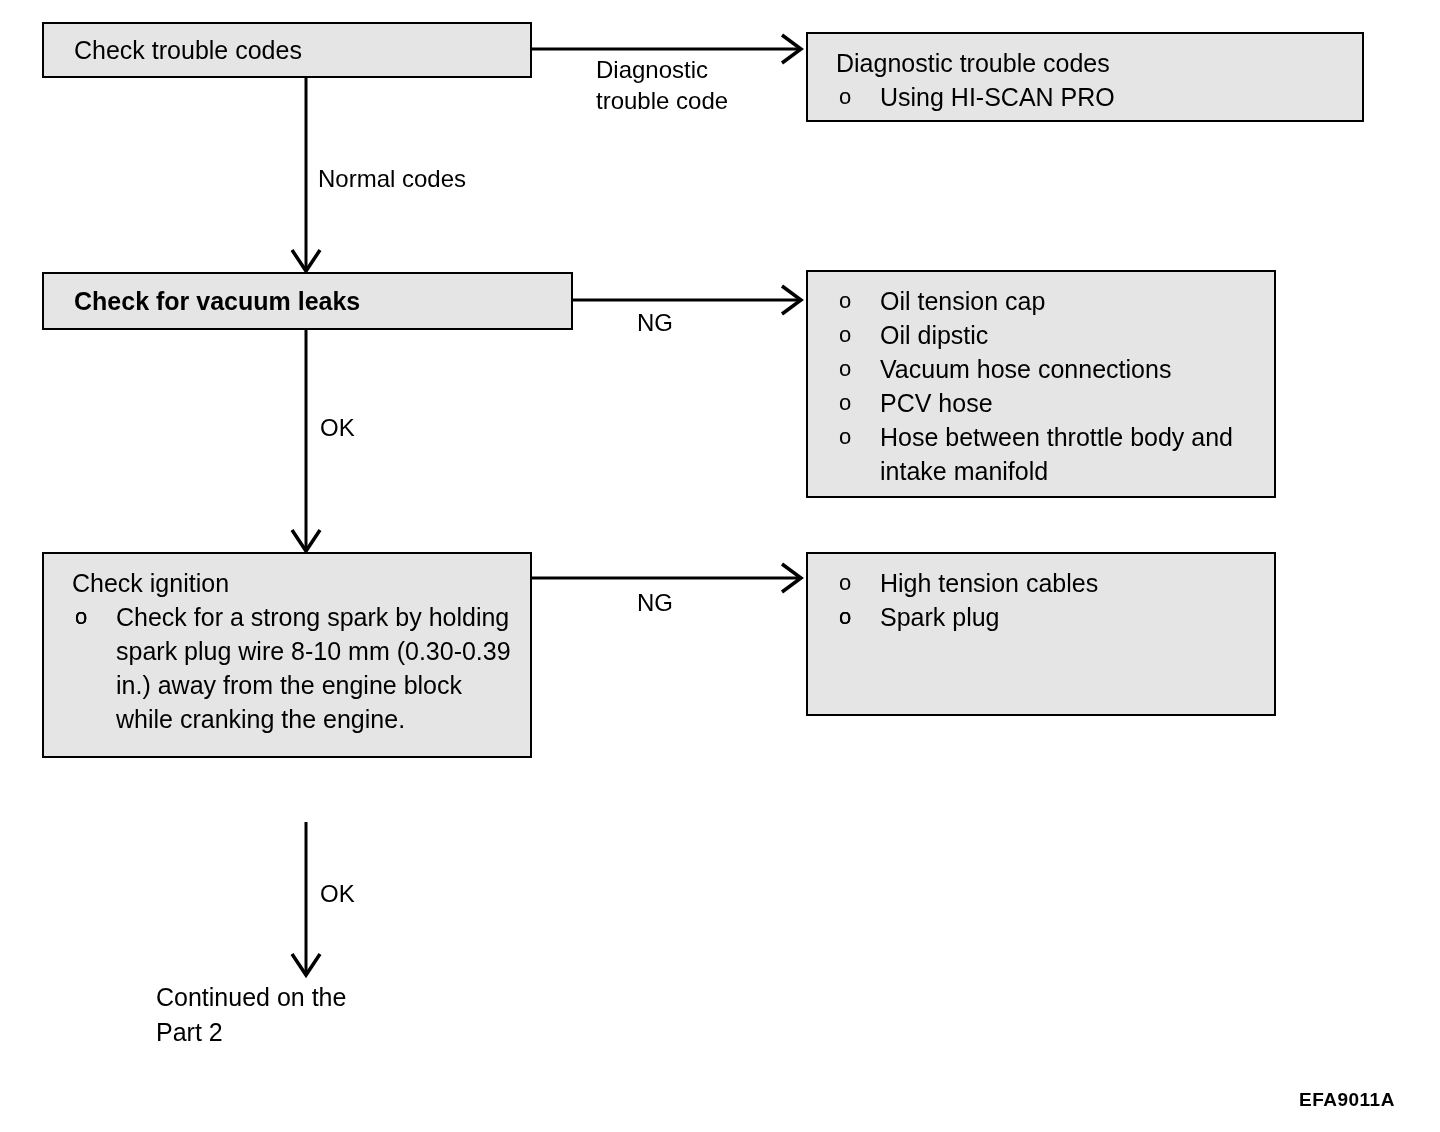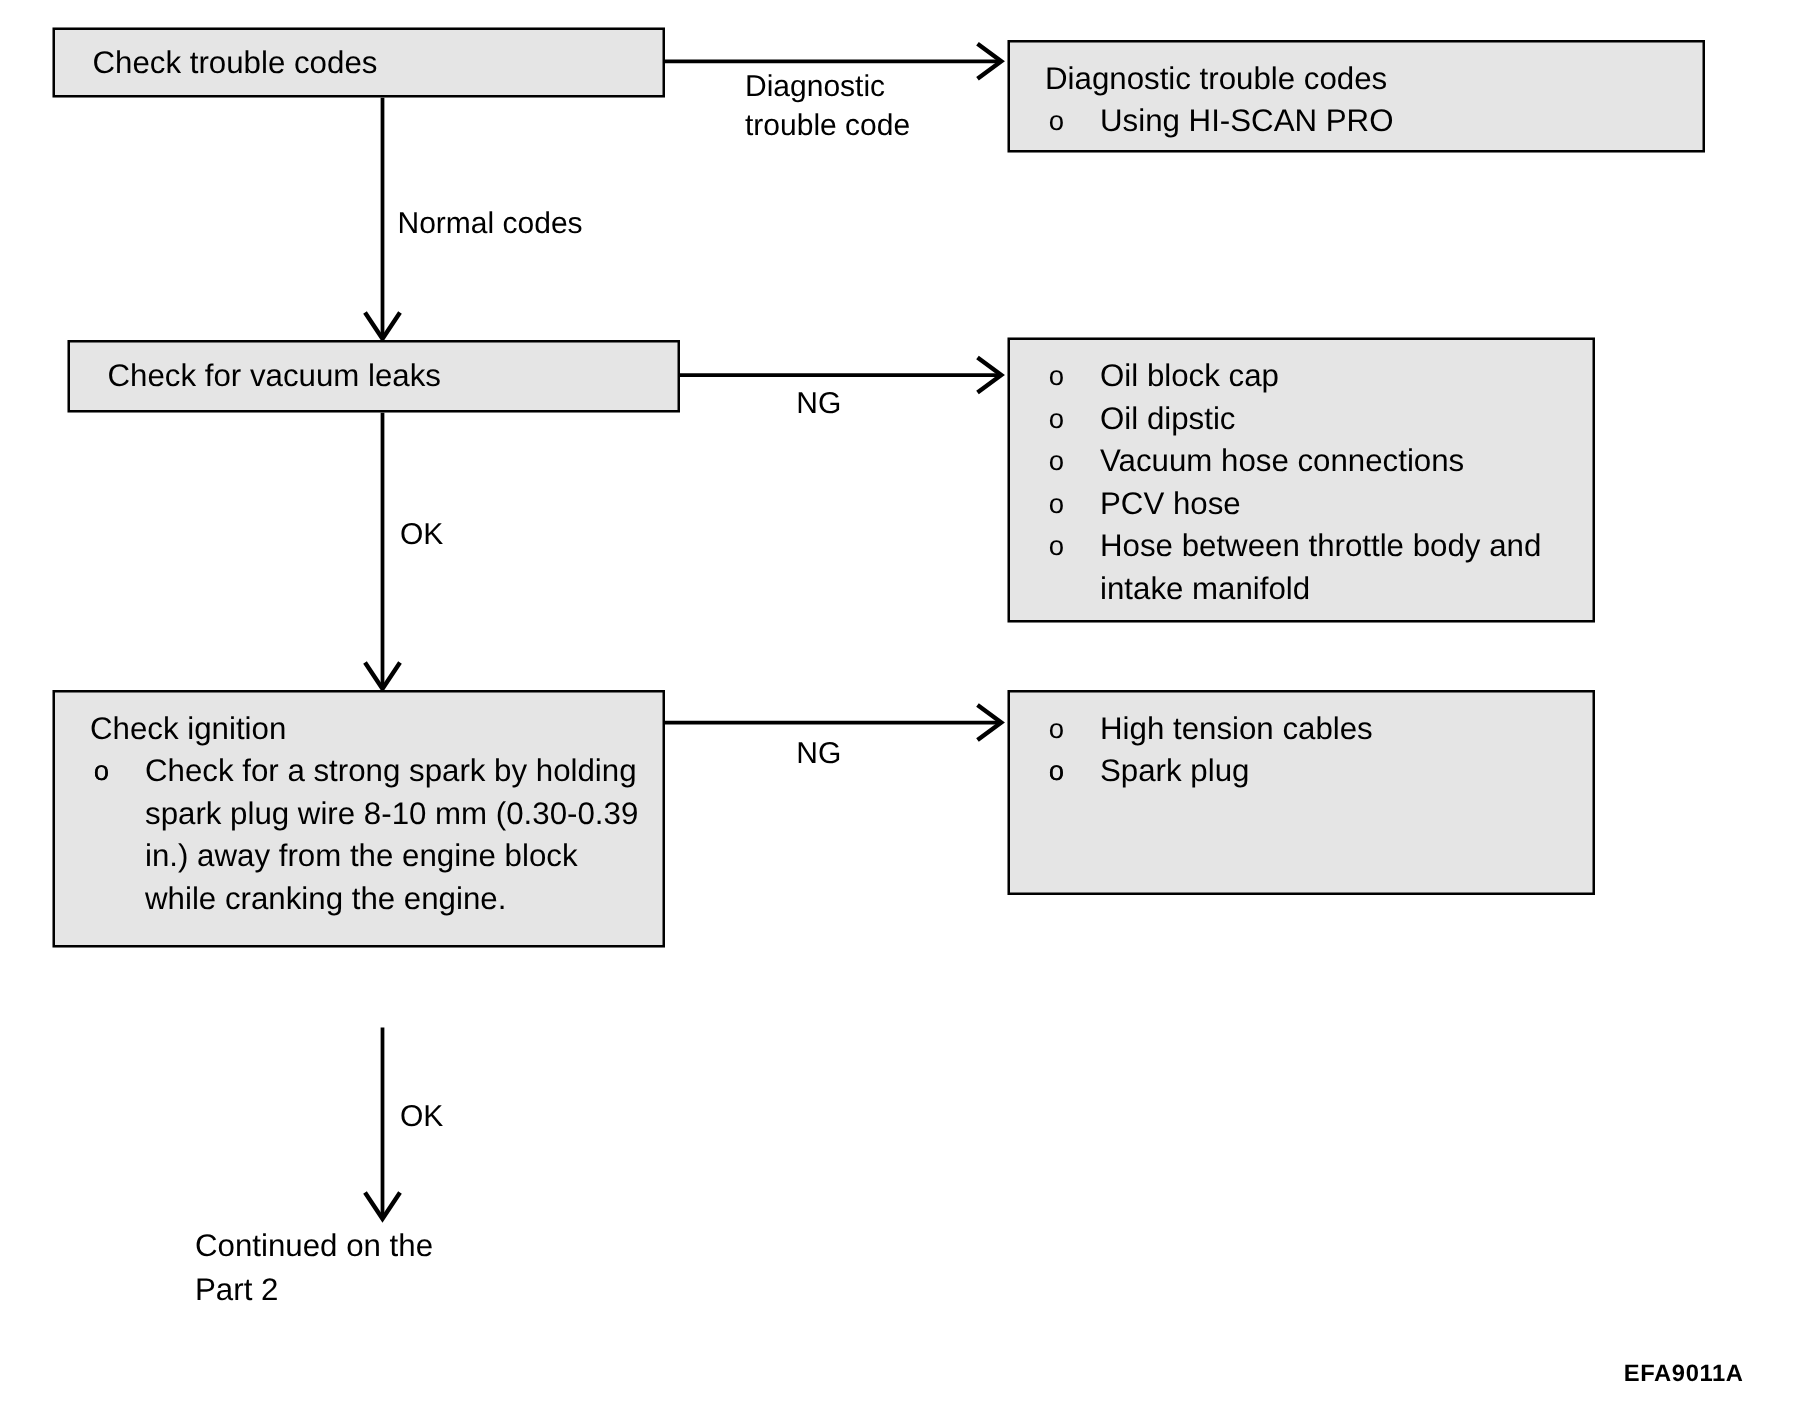--- a/index.html
+++ b/index.html
@@ -125,29 +125,29 @@
   <div class="box blockpad" style="left:806px; top:22px; width:558px; height:90px;margin-top:10px;">
     <div class="heading-line">Diagnostic trouble codes</div>
     <ul class="bullets">
       <li>
         <span class="marker">o</span>
         <span>Using HI-SCAN PRO</span>
       </li>
     </ul>
   </div>
 
-  <div class="box single-line" style="left:54px; top:272px; width:490px; height:58px;">
+  <div class="box single-line" style="left:42px; top:272px; width:531px; height:58px;font-weight:bold;">
     <span class="box-title">Check for vacuum leaks</span>
   </div>
 
   <div class="box blockpad" style="left:806px; top:270px; width:470px; height:228px;">
     <ul class="bullets">
       <li>
         <span class="marker">o</span>
-        <span>Oil block cap</span>
+        <span>Oil tension cap</span>
       </li>
       <li>
         <span class="marker">o</span>
         <span>Oil dipstic</span>
       </li>
       <li>
         <span class="marker">o</span>
         <span>Vacuum hose connections</span>
       </li>
       <li>

